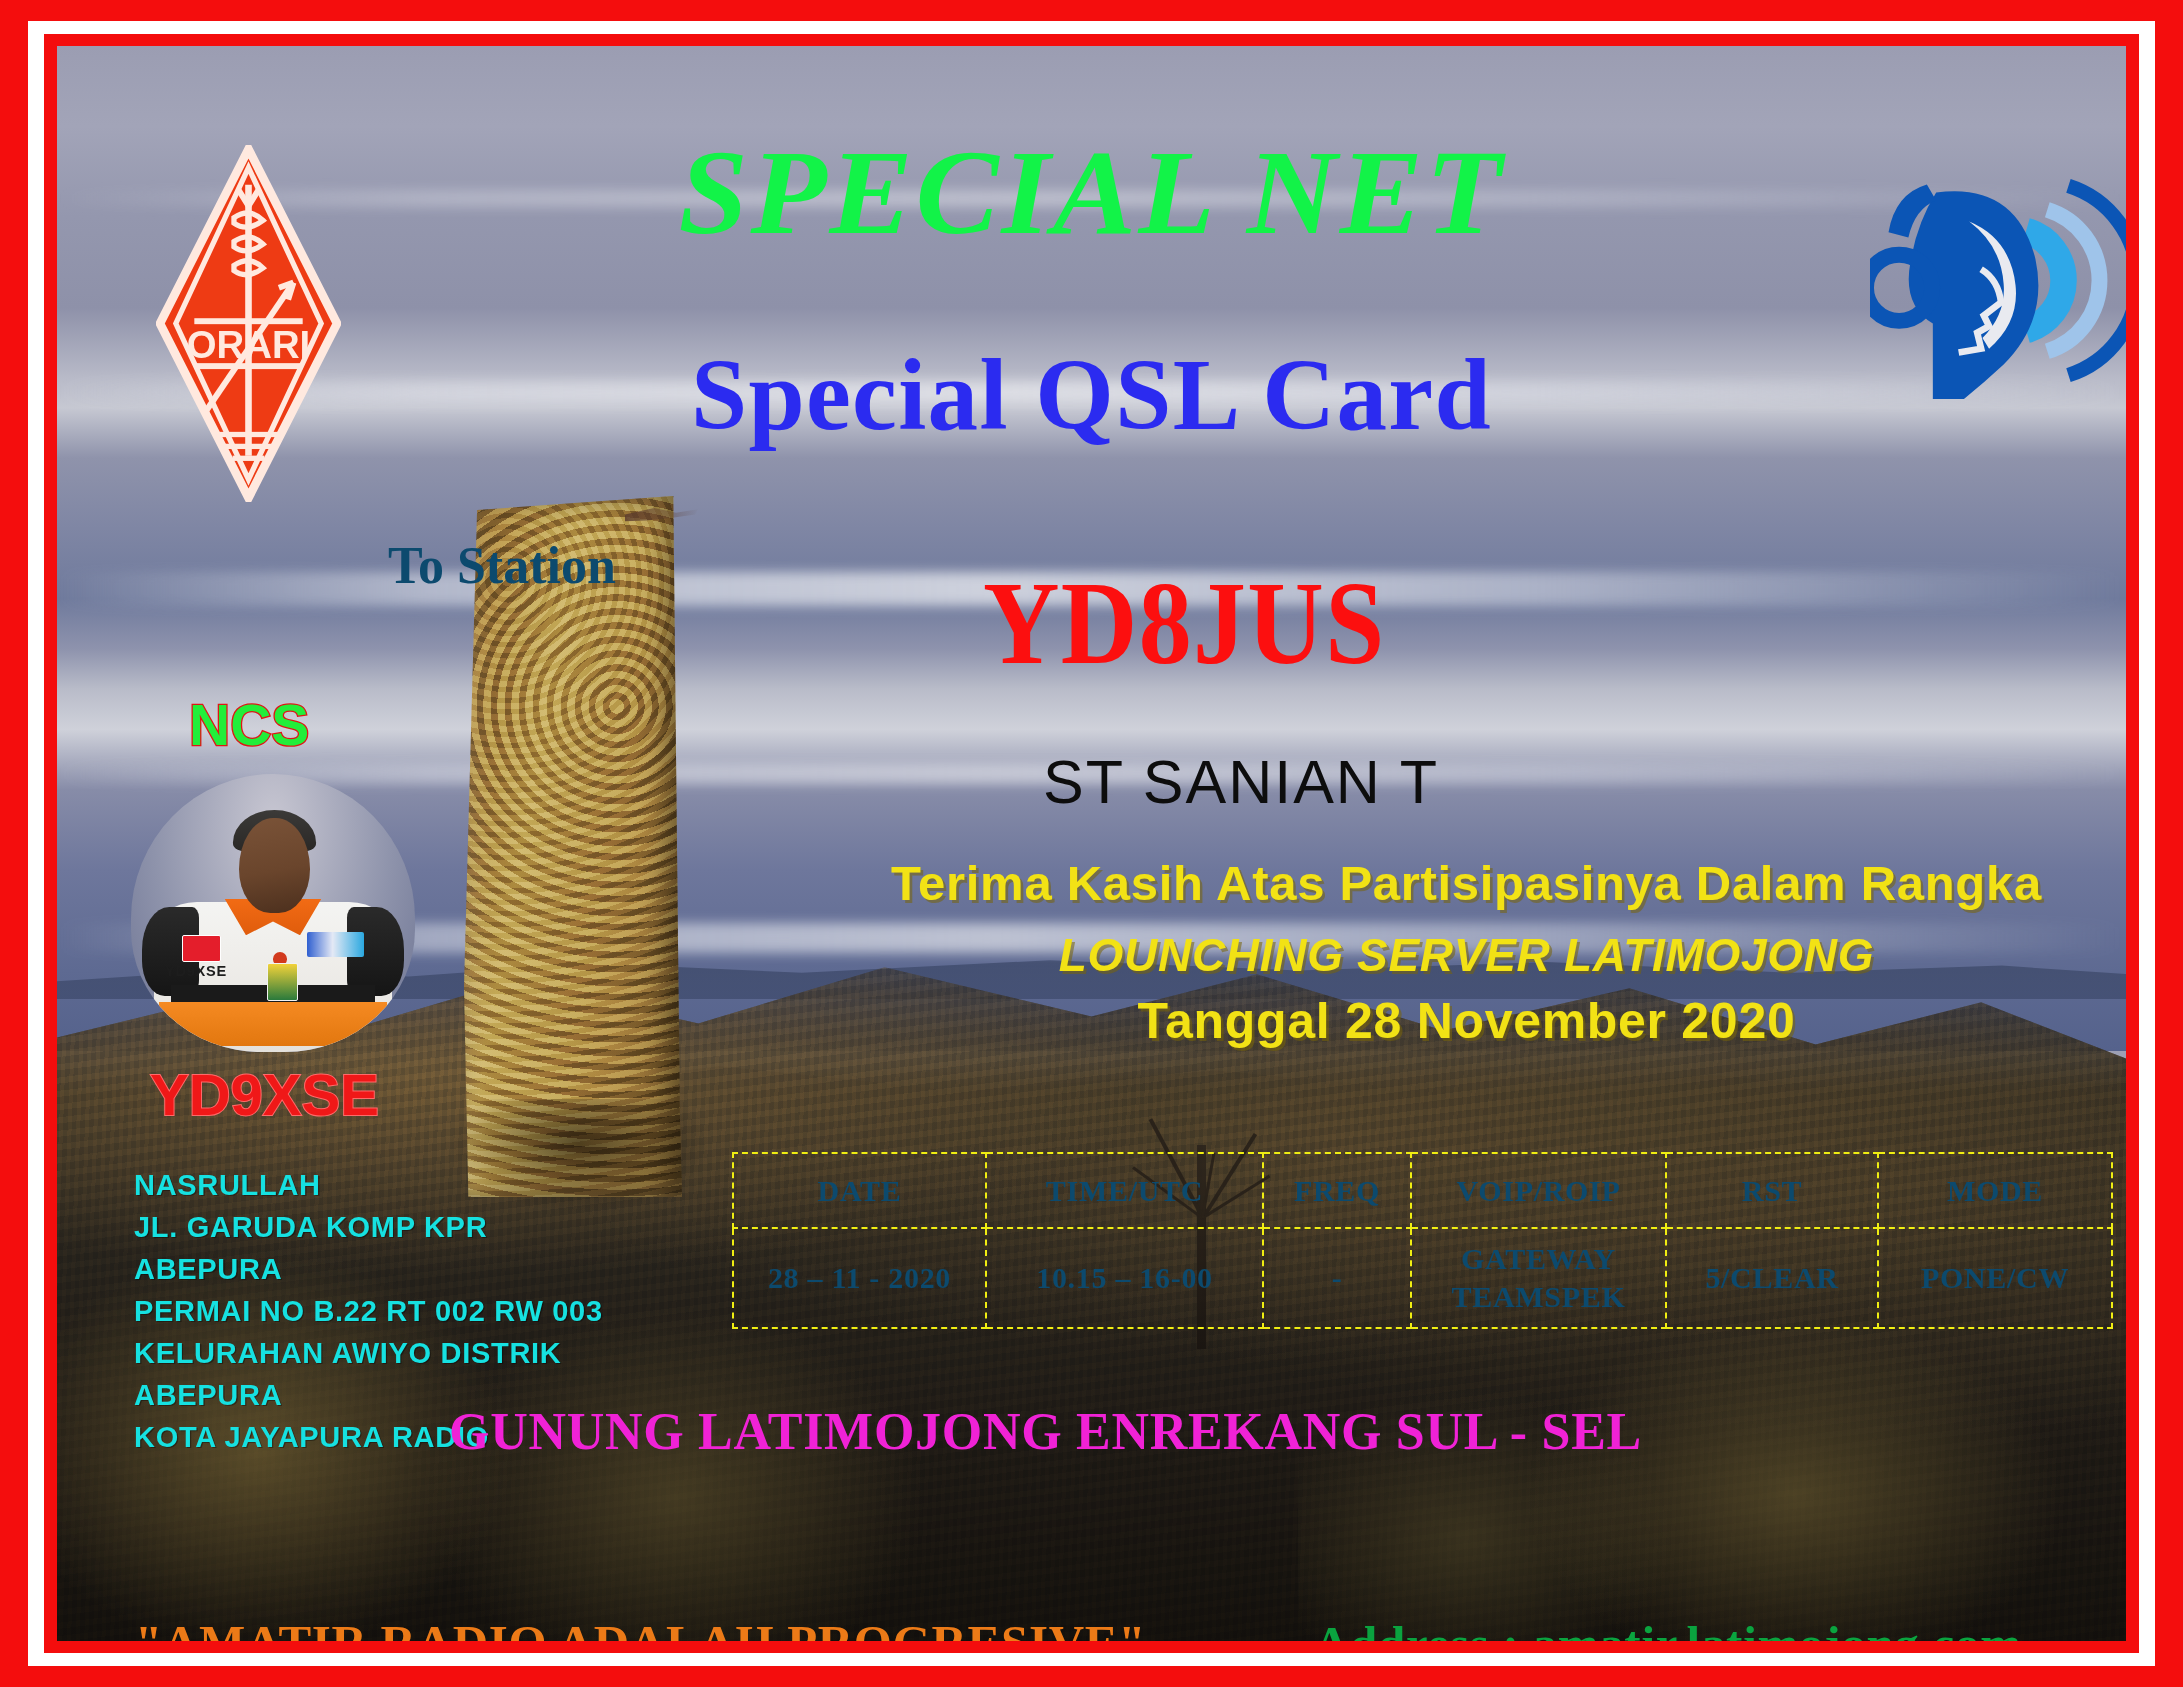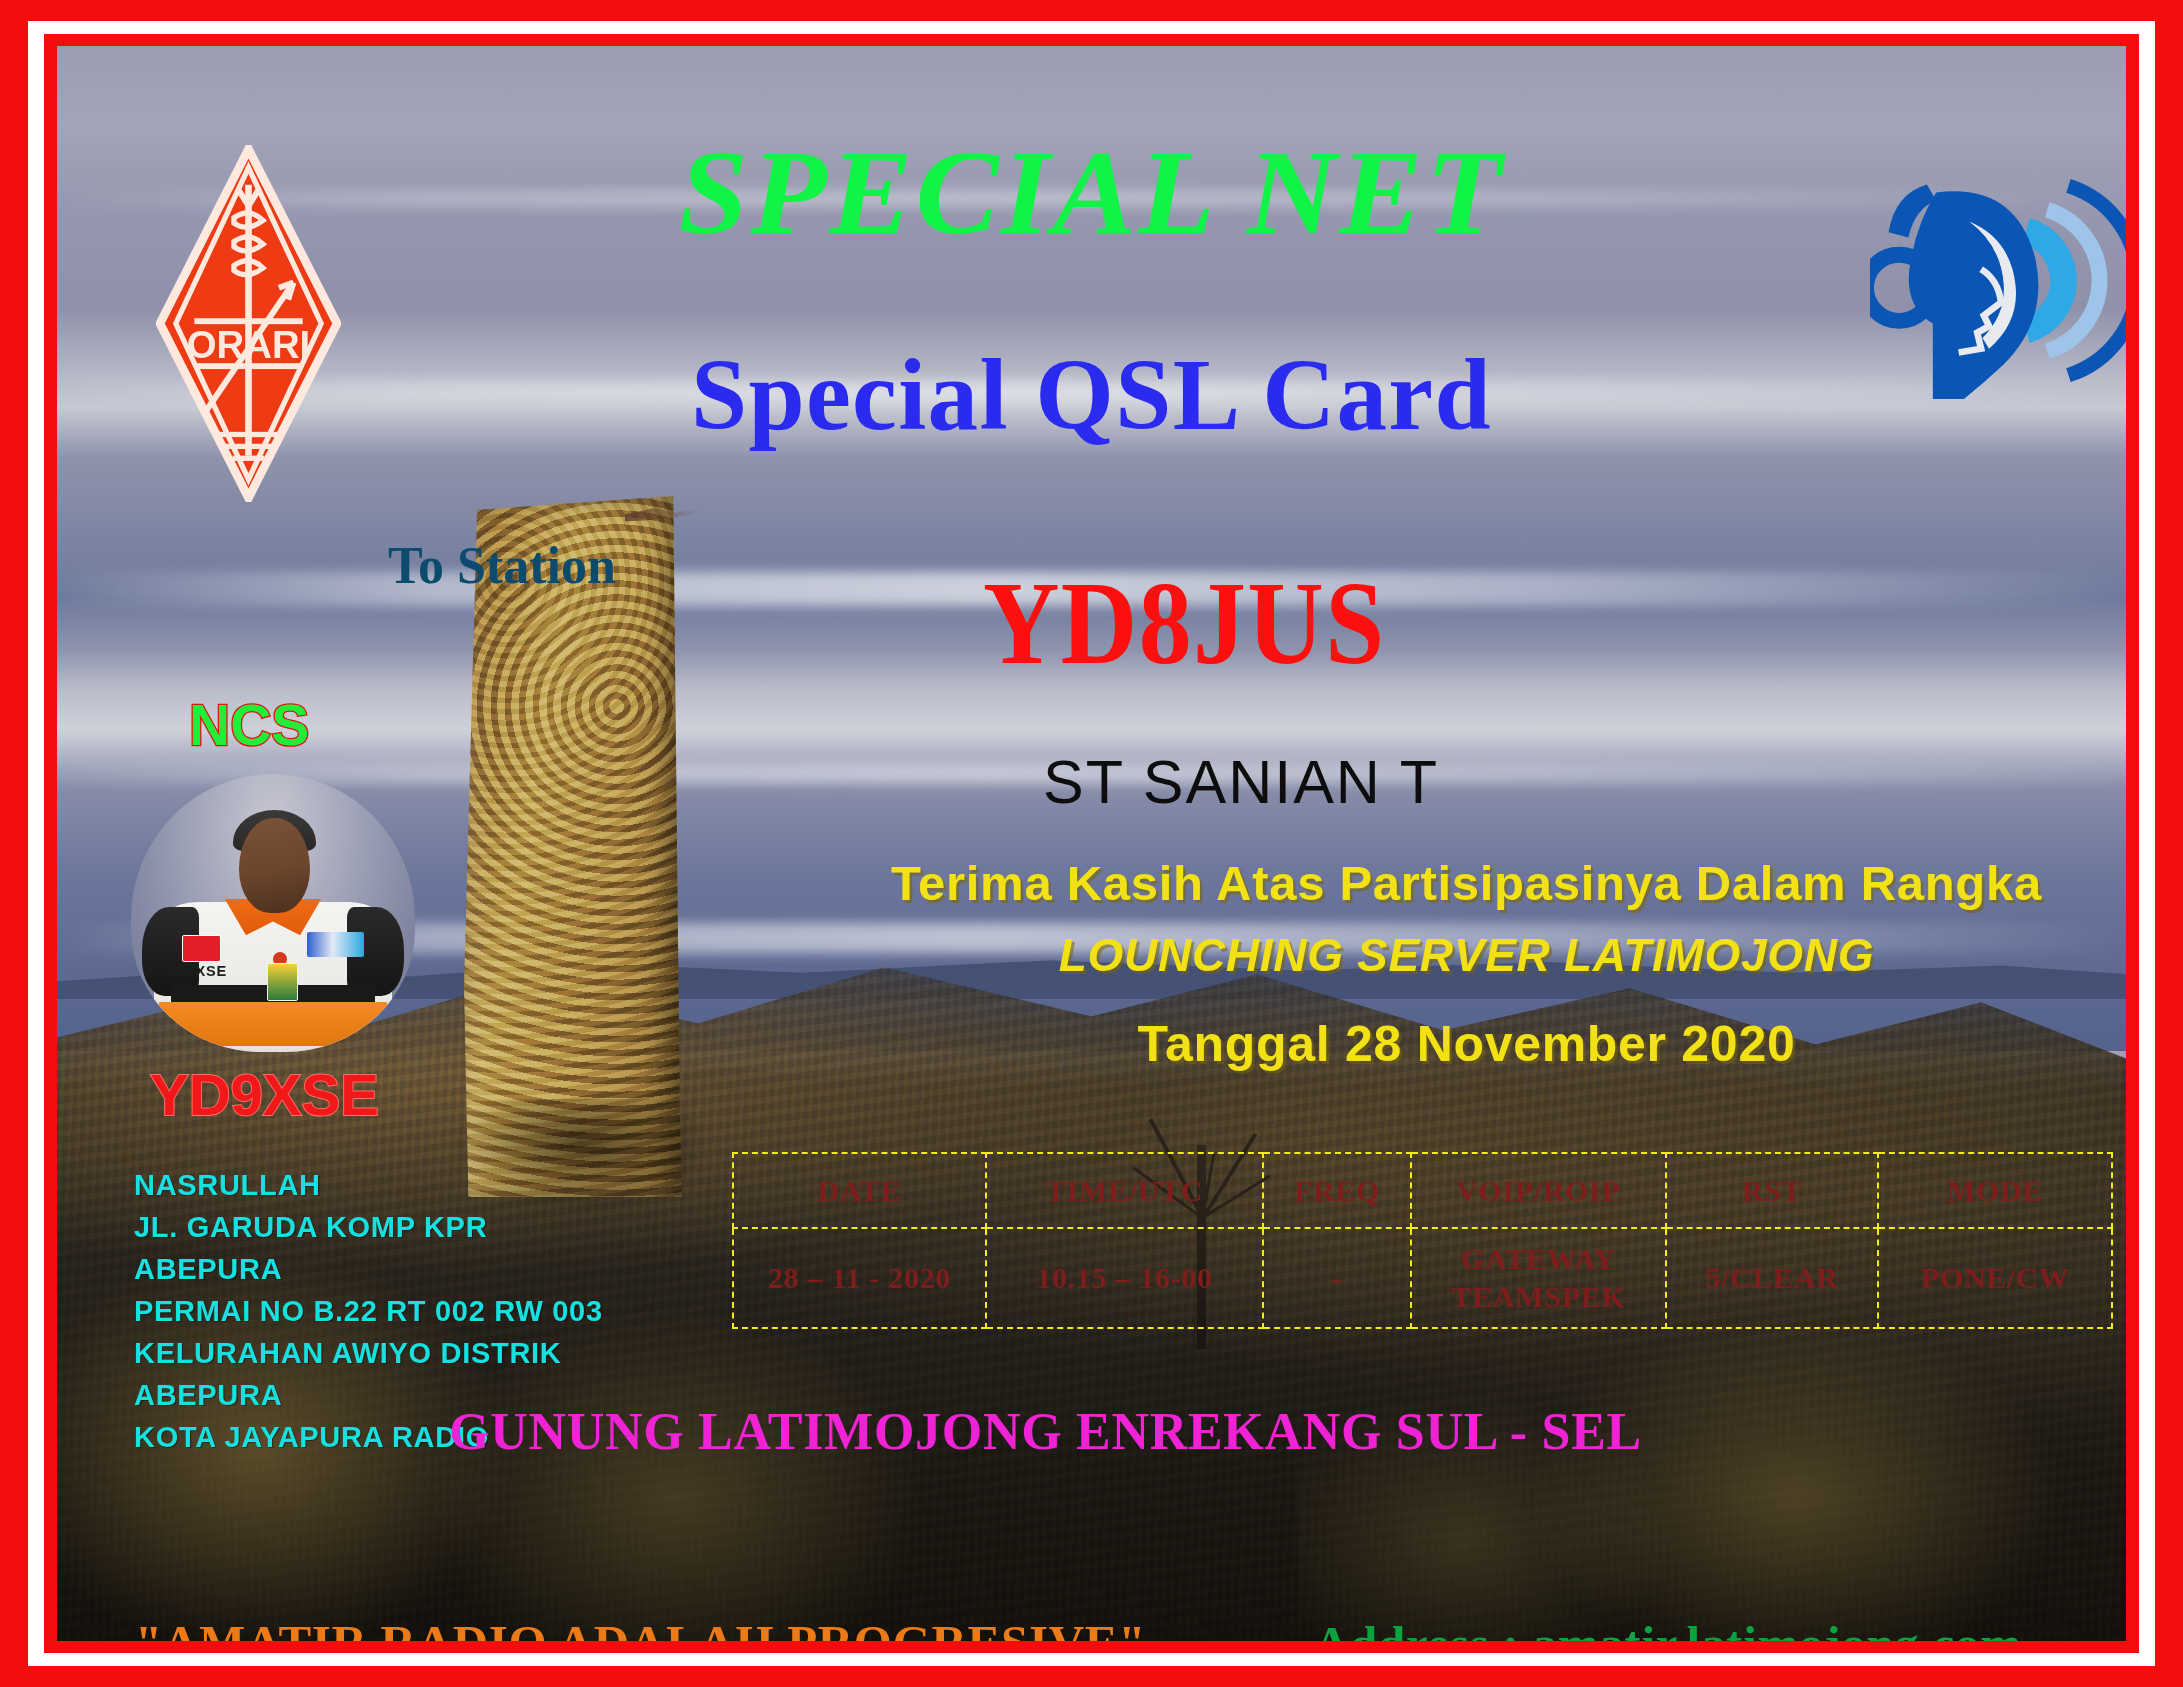--- a/index.html
+++ b/index.html
@@ -308,34 +308,34 @@
     font-family:"Liberation Sans", sans-serif;
     font-size: 49px; font-weight: bold; letter-spacing:0.7px;
   }
   #msg-line2 {
     font-family:"Liberation Sans", sans-serif;
     font-size: 46px; font-weight: bold; font-style: italic;
     margin-top: 17px; letter-spacing:0.7px;
   }
   #msg-line3 {
     font-family:"Liberation Sans", sans-serif;
-    font-size: 50px; font-weight: bold; margin-top: 33px; letter-spacing:0.7px;
+    font-size: 50px; font-weight: bold; margin-top: 10px; letter-spacing:0.7px;
   }
 
   
   #log-table {
     position:absolute;
     left: 675px; top: 1106px;
     width: 1367px; height: 171px;
     border-collapse: collapse;
     table-layout: fixed;
   }
   #log-table th, #log-table td {
     border: 2px dashed #f0ee12;
-    color: #7f1d1d;
+    color: #0c4a6e;
     text-align: center;
     vertical-align: middle;
     font-family: "Liberation Serif", serif;
     font-weight: bold;
     padding: 0;
   }
   #log-table th {
     height: 73px;
     font-size: 30px;
     letter-spacing: 0.7px;

